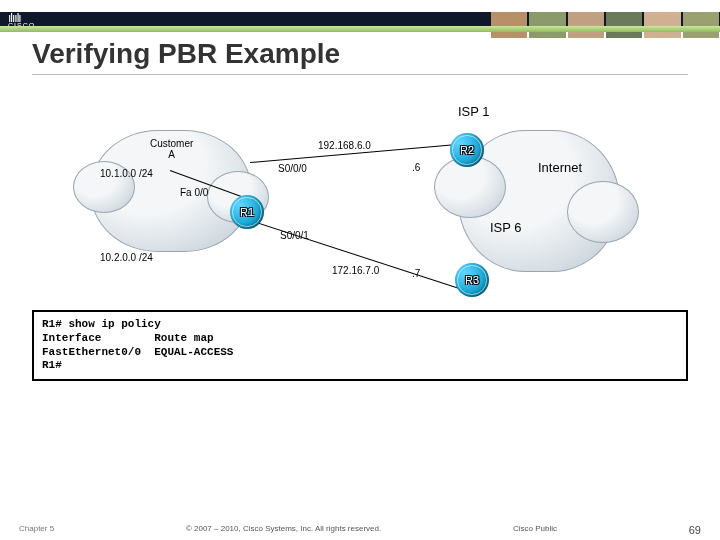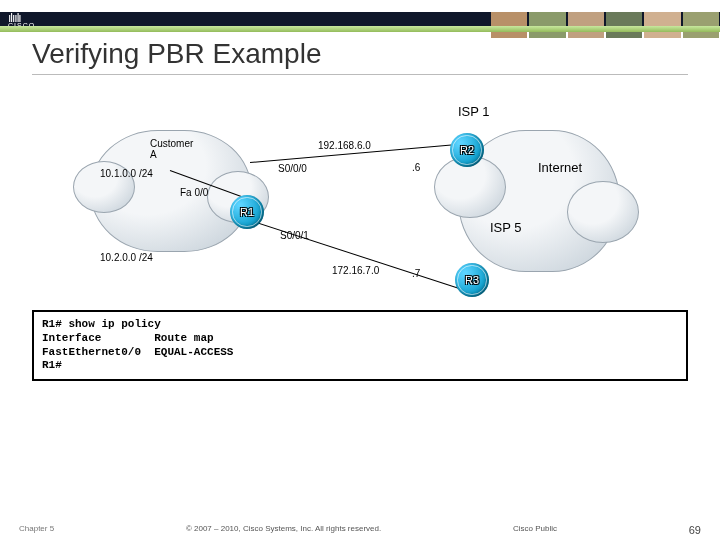--- a/index.html
+++ b/index.html
@@ -3,21 +3,21 @@
 <meta charset="utf-8">
 <style>
 html,body{margin:0;padding:0;width:720px;height:540px;background:#fff;font-family:Arial,Helvetica,sans-serif;overflow:hidden}
 .topbar{position:absolute;top:12px;left:0;right:0;height:14px;background:#0f172a}
 .cisco-logo{position:absolute;left:8px;top:2px;color:#fff;font-size:7px;letter-spacing:1px}
 .cisco-logo .bars{letter-spacing:-1px;font-size:12px;line-height:8px}
 .people{position:absolute;right:0;top:0;height:26px;width:230px;display:flex}
 .people div{flex:1;margin:0 1px}
 .p1{background:#b89068}.p2{background:#8a9a6a}.p3{background:#c0a080}.p4{background:#6a7a5a}.p5{background:#d0b090}.p6{background:#9aa070}
 .greenbar{position:absolute;top:26px;left:0;right:0;height:6px;background:linear-gradient(to bottom,#c8e89e,#94bb5b)}
-.title{position:absolute;top:38px;left:32px;font-size:28px;font-weight:normal;color:#333}
+.title{position:absolute;top:38px;left:32px;font-size:28px;font-weight:bold;color:#333}
 .title-underline{position:absolute;top:74px;left:32px;right:32px;height:1px;background:#bbb}
 .diagram{position:absolute;top:100px;left:60px;right:40px;height:200px}
 .cloud{position:absolute;border-radius:50%/60%;filter:blur(0)}
 .customer-cloud{left:30px;top:30px;width:160px;height:120px;background:radial-gradient(ellipse at 35% 30%,#f4f6f8 40%,#c2cdd6 95%);border:1px solid #9aa5af}
 .customer-cloud:before,.customer-cloud:after{content:"";position:absolute;background:radial-gradient(ellipse at 35% 30%,#f4f6f8 40%,#c2cdd6 95%);border:1px solid #9aa5af;border-radius:50%}
 .customer-cloud:before{width:60px;height:50px;left:-18px;top:30px}
 .customer-cloud:after{width:60px;height:50px;right:-18px;top:40px}
 .inet-cloud{right:60px;top:30px;width:160px;height:140px;background:radial-gradient(ellipse at 35% 30%,#f4f6f8 40%,#c2cdd6 95%);border:1px solid #9aa5af}
 .inet-cloud:before,.inet-cloud:after{content:"";position:absolute;background:radial-gradient(ellipse at 35% 30%,#f4f6f8 40%,#c2cdd6 95%);border:1px solid #9aa5af;border-radius:50%}
 .inet-cloud:before{width:70px;height:60px;left:-25px;top:25px}
@@ -68,25 +68,25 @@
   <div class="router" style="left:170px;top:95px">
     <span class="rname">R1</span>
   </div>
   <div class="router" style="left:390px;top:33px">
     <span class="rname">R2</span>
   </div>
   <div class="router" style="left:395px;top:163px">
     <span class="rname">R3</span>
   </div>
 
-  <div class="lbl" style="left:90px;top:38px;white-space:pre">Customer
+  <div class="lbl" style="left:90px;top:38px;text-align:center;white-space:pre">Customer
 A</div>
   <div class="lbl lbl-bold" style="left:478px;top:60px">Internet</div>
   <div class="lbl lbl-bold" style="left:398px;top:4px">ISP 1</div>
-  <div class="lbl lbl-bold" style="left:430px;top:120px">ISP 5</div>
+  <div class="lbl lbl-bold" style="left:430px;top:120px">ISP 6</div>
 
   <div class="lbl" style="left:40px;top:68px">10.1.0.0 /24</div>
   <div class="lbl" style="left:40px;top:152px">10.2.0.0 /24</div>
   <div class="lbl" style="left:258px;top:40px">192.168.6.0</div>
   <div class="lbl" style="left:272px;top:165px">172.16.7.0</div>
   <div class="lbl" style="left:352px;top:62px">.6</div>
   <div class="lbl" style="left:352px;top:168px">.7</div>
   <div class="lbl" style="left:120px;top:87px">Fa 0/0</div>
   <div class="lbl" style="left:218px;top:63px">S0/0/0</div>
   <div class="lbl" style="left:220px;top:130px">S0/0/1</div>

